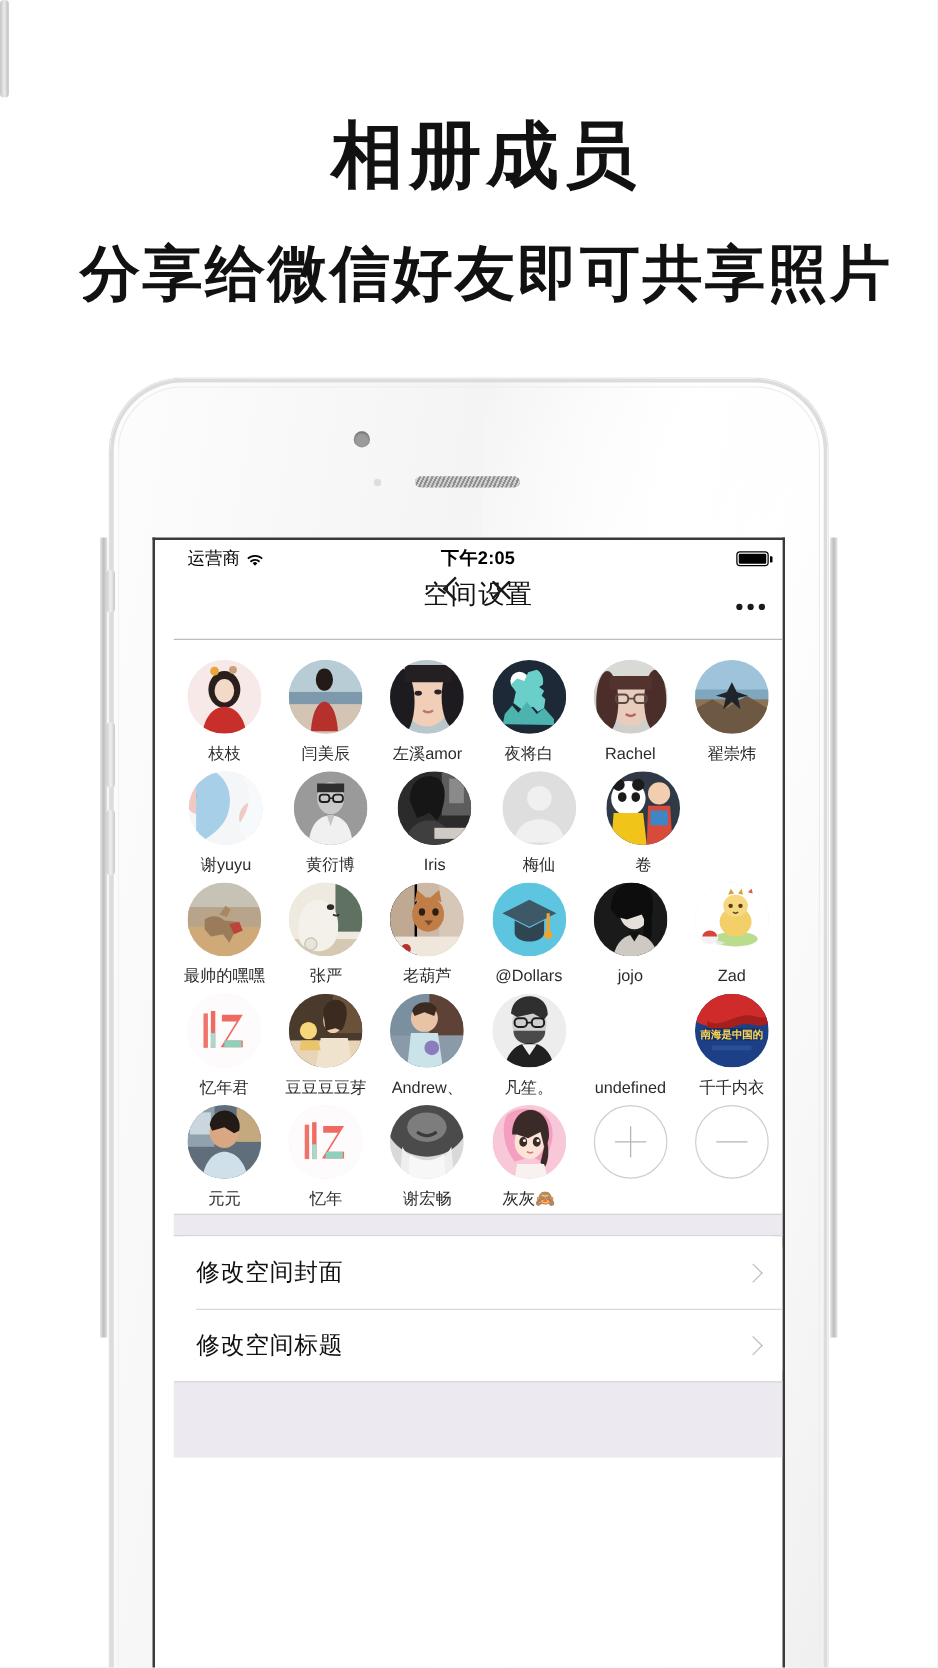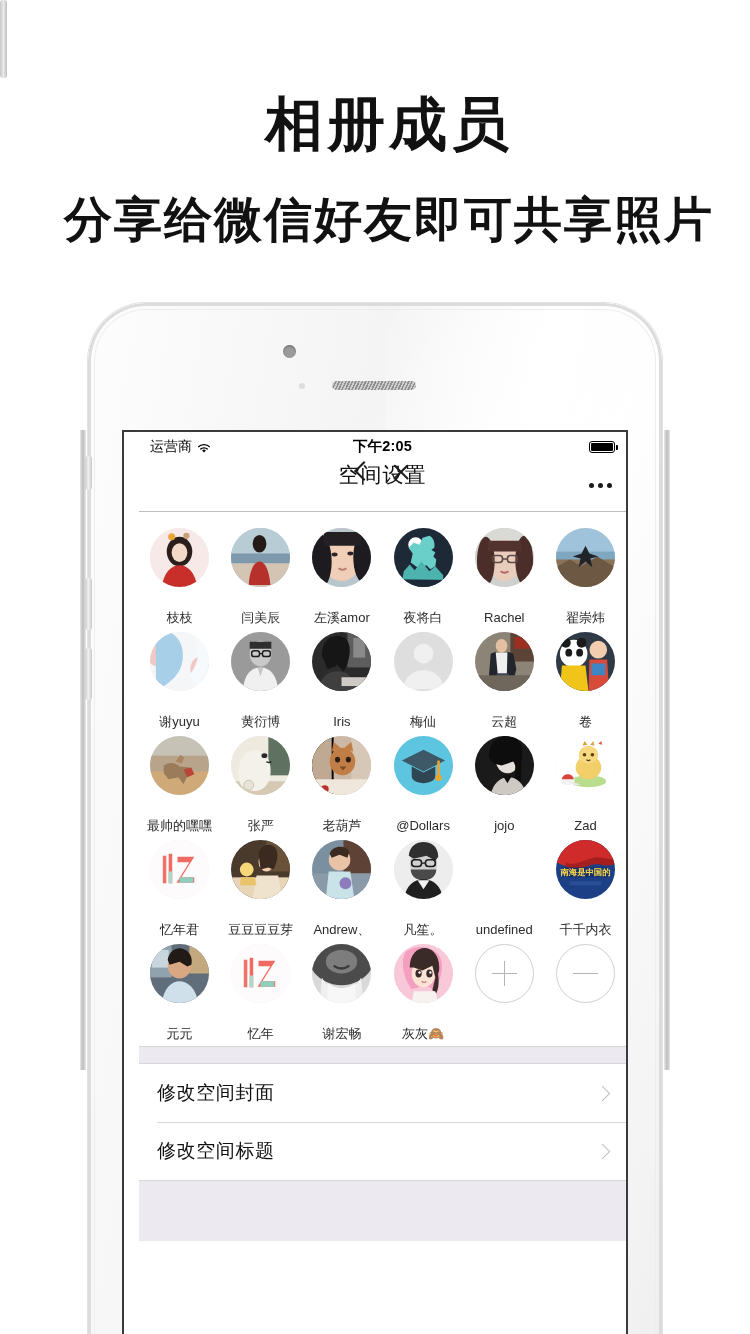--- a/index.html
+++ b/index.html
@@ -158,21 +158,21 @@
     display:flex;flex-direction:column;align-items:center;
     padding-top:6px;
   }
   .avatar{
     width:59px;height:59px;border-radius:50%;
     overflow:hidden;position:relative;
     background:#efefef;flex:none;
   }
   .avatar.blank{background:transparent;}
   .mname{
-    margin-top:22px;font-size:13px;color:#2b2b2b;
+    margin-top:7px;font-size:13px;color:#2b2b2b;
     text-align:center;line-height:17px;width:78px;
     word-break:break-all;
   }
   .circ-btn{
     width:59px;height:59px;border-radius:50%;
     border:1px solid #cfcfcf;box-sizing:border-box;
     display:flex;align-items:center;justify-content:center;
     background:#fff;position:relative;
   }
   .circ-btn .plus-h,.circ-btn .minus-h{
@@ -398,36 +398,20 @@
       </div>
       <div class="mcell">
         <div class="avatar">
           <svg class="av-img" viewBox="0 0 60 60">
               <rect width="60" height="60" fill="#dedede"></rect>
               <circle cx="30" cy="22" r="10" fill="#f0f0f0"></circle>
               <path d="M10 58c0-12 9-19 20-19s20 7 20 19z" fill="#f0f0f0"></path>
             </svg>
         </div>
         <div class="mname">梅仙</div>
-      </div>
-      <div class="mcell">
-        <div class="avatar">
-          <svg class="av-img" viewBox="0 0 60 60">
-              <rect width="60" height="60" fill="#8d8478"></rect>
-              <rect x="36" width="24" height="30" fill="#5b4336"></rect>
-              <rect x="40" y="5" width="16" height="12" fill="#9b2f22"></rect>
-              <ellipse cx="27" cy="14" rx="6" ry="7" fill="#e3c0a2"></ellipse>
-              <path d="M20 21h14l4 20-5 19H20l-4-20z" fill="#efefef"></path>
-              <path d="M16 22l5-2 2 22-4 18-6-1z" fill="#22252b"></path>
-              <path d="M33 20l6 2 3 16-5 20-5-1z" fill="#22252b"></path>
-              <path d="M22 42h12l2 18H21z" fill="#3a4656"></path>
-              <rect y="44" width="60" height="16" fill="#6f665c"></rect>
-            </svg>
-        </div>
-        <div class="mname">云超</div>
       </div>
       <div class="mcell">
         <div class="avatar">
           <svg class="av-img" viewBox="0 0 60 60">
               <rect width="60" height="60" fill="#2f3a46"></rect>
               <circle cx="18" cy="22" r="14" fill="#ffffff"></circle>
               <circle cx="10" cy="11" r="5" fill="#1b1b1b"></circle>
               <circle cx="26" cy="11" r="5" fill="#1b1b1b"></circle>
               <ellipse cx="13" cy="21" rx="3.5" ry="4" fill="#1b1b1b"></ellipse>
               <ellipse cx="24" cy="21" rx="3.5" ry="4" fill="#1b1b1b"></ellipse>

